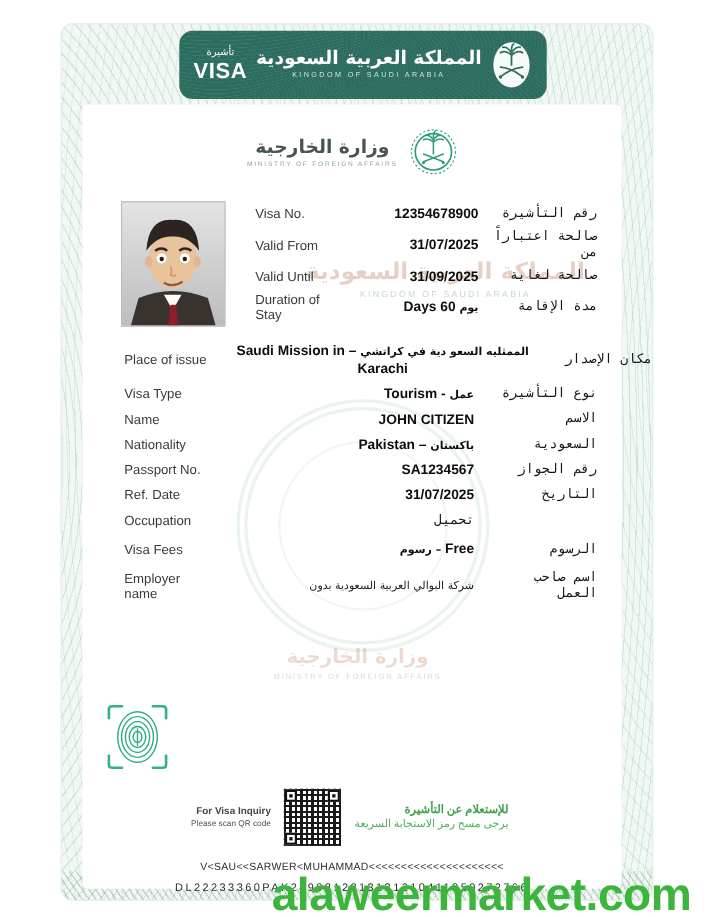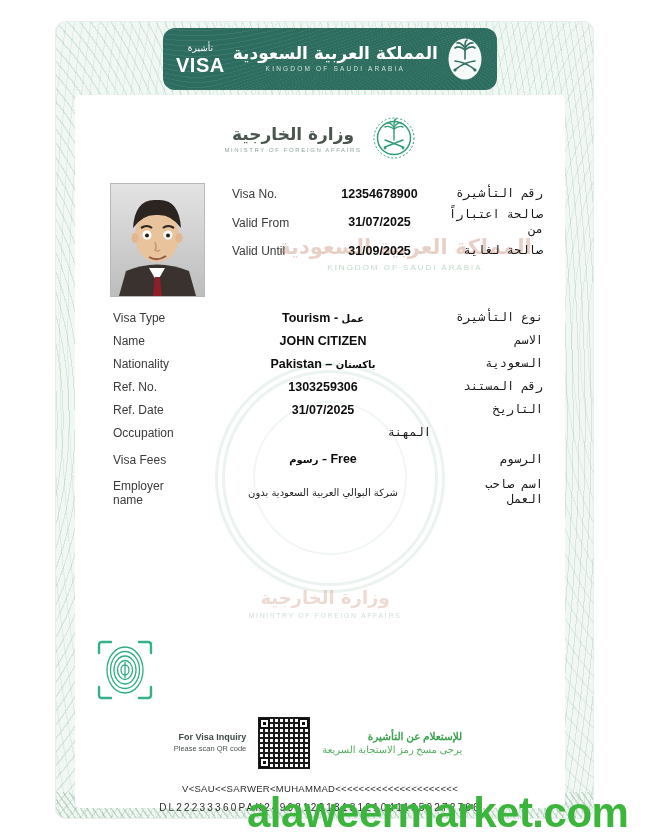--- a/index.html
+++ b/index.html
@@ -56,21 +56,21 @@
   .rows-top{position:absolute;left:157px;top:86px;width:311px;z-index:2;}
   .rows-top .frow{display:grid;grid-template-columns:92px 1fr 108px;align-items:center;min-height:27px;}
   .rows-main{position:absolute;left:38px;top:212px;width:430px;z-index:2;}
   .rows-main .frow{display:grid;grid-template-columns:102px 1fr 112px;align-items:center;min-height:23px;}
   .frow.tall{min-height:40px;}
   .frow.med{min-height:36px;}
   .frow.fees{min-height:30px;}
   .len{font-size:12px;color:#3a3a3a;white-space:pre-line;line-height:1.2;}
   .lar{font-size:12px;color:#161616;text-align:right;white-space:pre-line;line-height:1.25;font-family:Liberation Mono, monospace;}
   .lval{text-align:center;}
-  .vmain{font-weight:700;font-size:12.5px;color:#0d0d0d;white-space:nowrap;line-height:1.25;}
+  .vmain{font-weight:700;font-size:12.5px;color:#0d0d0d;white-space:nowrap;line-height:1.25;text-align:right;}
   .vmain .arv{font-size:10px;font-family:"DejaVu Sans",sans-serif;}
   .light .vmain{font-weight:400;font-size:11px;color:#1c1c1c;}
   .vline2{font-weight:700;font-size:12.5px;color:#0d0d0d;margin-top:1px;}
 
   
   .fingerprint{position:absolute;left:22px;top:545px;width:56px;height:60px;z-index:2;}
 
   
   .inquiry{position:absolute;left:0;right:4px;top:622px;display:flex;align-items:center;justify-content:center;gap:12px;z-index:2;}
   .inq-en{text-align:right;line-height:1.3;}
@@ -218,22 +218,39 @@
 
   <div class="frow">
     <div class="len">Valid Until</div>
     <div class="lval">
       <div class="vmain"><span>31/09/2025</span></div>
 
     </div>
     <div class="lar">صالحة لغاية</div>
   </div>
 
+  <div class="frow">
+    <div class="len">Duration of
+Stay</div>
+    <div class="lval">
+      <div class="vmain"><span>Days 60</span><span class="arv"> يوم</span></div>
+
+    </div>
+    <div class="lar">مدة الإقامة</div>
+  </div>
 </div>
       <div class="rows-main" id="rows-main">
+  <div class="frow tall">
+    <div class="len">Place of issue</div>
+    <div class="lval">
+      <div class="vmain"><span>Saudi Mission in</span><span> – </span><span class="arv">الممثليه السعو دية في كراتشي</span></div>
+      <div class="vline2">Karachi</div>
+    </div>
+    <div class="lar">مكان الإصدار</div>
+  </div>
 
   <div class="frow">
     <div class="len">Visa Type</div>
     <div class="lval">
       <div class="vmain"><span>Tourism</span><span> - </span><span class="arv">عمل</span></div>
 
     </div>
     <div class="lar">نوع التأشيرة</div>
   </div>
 
@@ -248,42 +265,42 @@
 
   <div class="frow">
     <div class="len">Nationality</div>
     <div class="lval">
       <div class="vmain"><span>Pakistan</span><span> – </span><span class="arv">باكستان</span></div>
 
     </div>
     <div class="lar">السعودية</div>
   </div>
 
-
-  <div class="frow">
-    <div class="len">Ref. No.</div>
-    <div class="lval">
-      <div class="vmain"><span>1303259306</span></div>
-
-    </div>
-    <div class="lar">رقم المستند</div>
-  </div>
+  <div class="frow">
+    <div class="len">Passport No.</div>
+    <div class="lval">
+      <div class="vmain"><span>SA1234567</span></div>
+
+    </div>
+    <div class="lar">رقم الجواز</div>
+  </div>
+
 
   <div class="frow">
     <div class="len">Ref. Date</div>
     <div class="lval">
       <div class="vmain"><span>31/07/2025</span></div>
 
     </div>
     <div class="lar">التاريخ</div>
   </div>
 
   <div class="frow">
     <div class="len">Occupation</div>
-    <div class="lar">المهنة</div>
+    <div class="lar">تحميل</div>
   </div>
 
   <div class="frow fees">
     <div class="len">Visa Fees</div>
     <div class="lval">
       <div class="vmain"><span class="arv">رسوم – </span><span>Free</span></div>
 
     </div>
     <div class="lar">الرسوم</div>
   </div>

